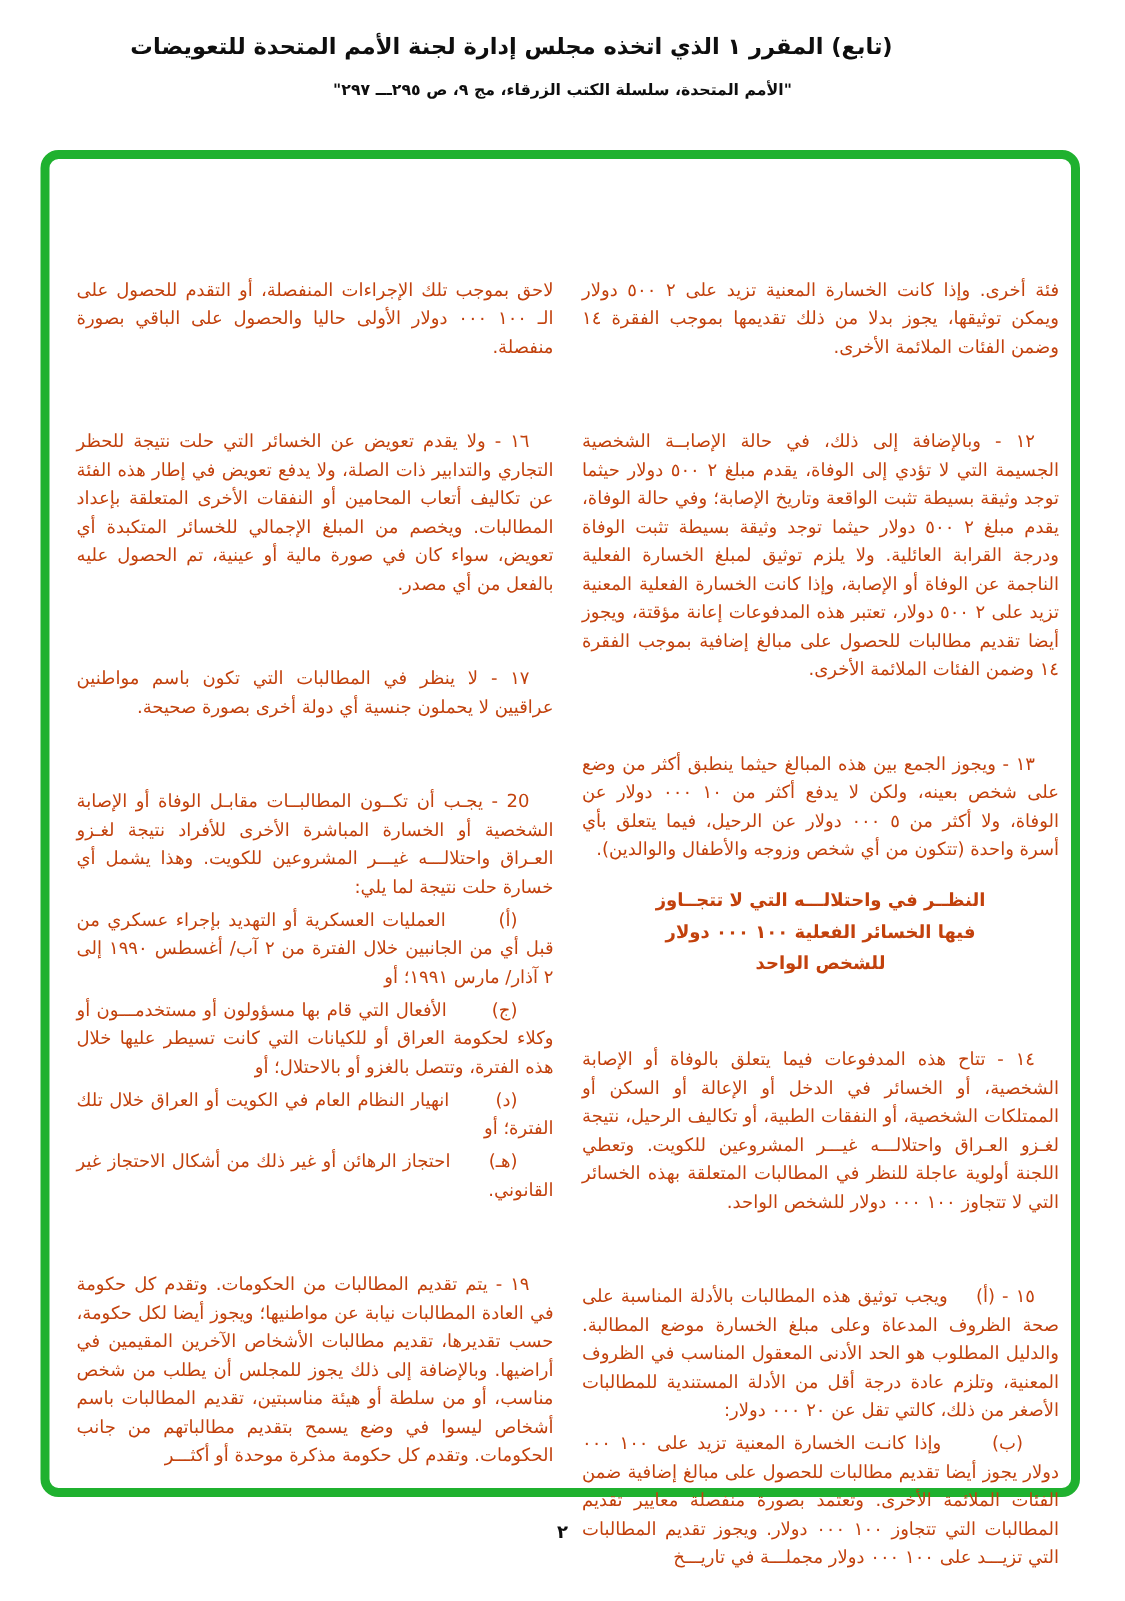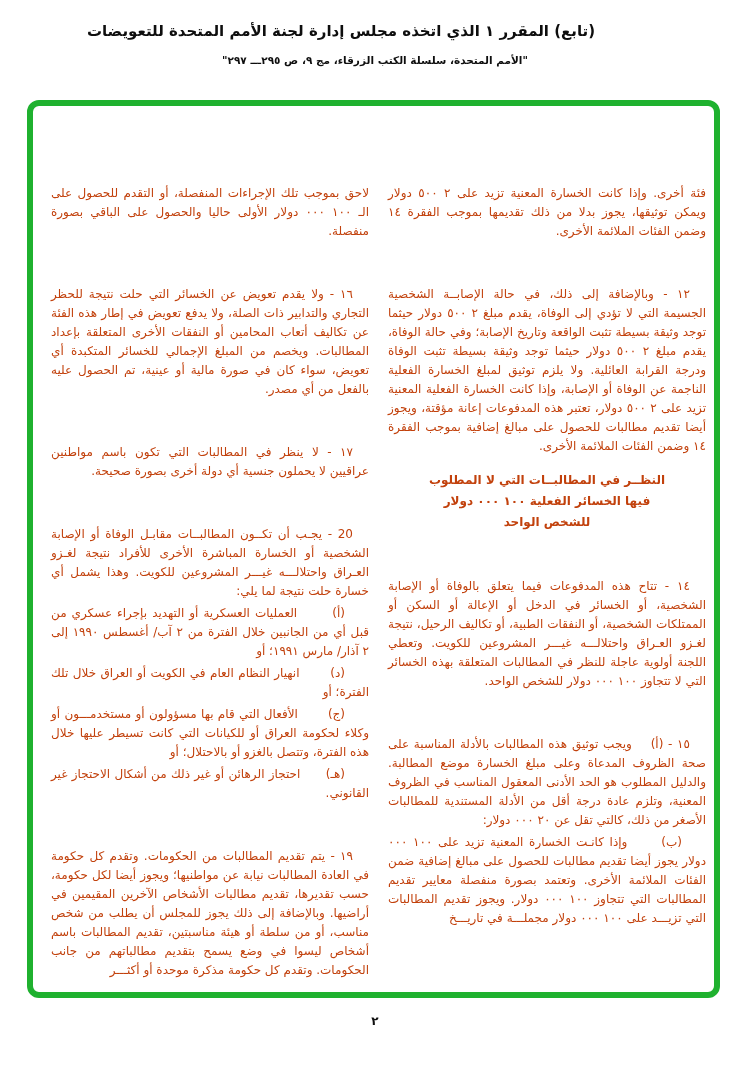--- a/index.html
+++ b/index.html
@@ -43,37 +43,38 @@
 <body>
 
 <div class="doc-title">(تابع) المقرر ١ الذي اتخذه مجلس إدارة لجنة الأمم المتحدة للتعويضات</div>
 <div class="doc-subtitle">"الأمم المتحدة، سلسلة الكتب الزرقاء، مج ٩، ص ٢٩٥ـــ ٢٩٧"</div>
 
 <div class="frame">
 
   <div class="col col-right">
     <p class="cont">فئة أخرى. وإذا كانت الخسارة المعنية تزيد على ٢ ٥٠٠ دولار ويمكن توثيقها، يجوز بدلا من ذلك تقديمها بموجب الفقرة ١٤ وضمن الفئات الملائمة الأخرى.</p>
     <p class="num">١٢ - وبالإضافة إلى ذلك، في حالة الإصابــة الشخصية الجسيمة التي لا تؤدي إلى الوفاة، يقدم مبلغ ٢ ٥٠٠ دولار حيثما توجد وثيقة بسيطة تثبت الواقعة وتاريخ الإصابة؛ وفي حالة الوفاة، يقدم مبلغ ٢ ٥٠٠ دولار حيثما توجد وثيقة بسيطة تثبت الوفاة ودرجة القرابة العائلية. ولا يلزم توثيق لمبلغ الخسارة الفعلية الناجمة عن الوفاة أو الإصابة، وإذا كانت الخسارة الفعلية المعنية تزيد على ٢ ٥٠٠ دولار، تعتبر هذه المدفوعات إعانة مؤقتة، ويجوز أيضا تقديم مطالبات للحصول على مبالغ إضافية بموجب الفقرة ١٤ وضمن الفئات الملائمة الأخرى.</p>
+    <p class="num">١٣ - ويجوز الجمع بين هذه المبالغ حيثما ينطبق أكثر من وضع على شخص بعينه، ولكن لا يدفع أكثر من ١٠ ٠٠٠ دولار عن الوفاة، ولا أكثر من ٥ ٠٠٠ دولار عن الرحيل، فيما يتعلق بأي أسرة واحدة (تتكون من أي شخص وزوجه والأطفال والوالدين).</p>
     <div class="heading">
-      <span>النظــر في المطالبــات التي لا المطلوب</span>
+      <span>النظــر في واحتلالـــه التي لا تتجــاوز</span>
       <span>فيها الخسائر الفعلية ١٠٠ ٠٠٠ دولار</span>
       <span>للشخص الواحد</span>
     </div>
     <p class="num">١٤ - تتاح هذه المدفوعات فيما يتعلق بالوفاة أو الإصابة الشخصية، أو الخسائر في الدخل أو الإعالة أو السكن أو الممتلكات الشخصية، أو النفقات الطبية، أو تكاليف الرحيل، نتيجة لغـزو العـراق واحتلالـــه غيـــر المشروعين للكويت. وتعطي اللجنة أولوية عاجلة للنظر في المطالبات المتعلقة بهذه الخسائر التي لا تتجاوز ١٠٠ ٠٠٠ دولار للشخص الواحد.</p>
     <p class="num">١٥ - (أ)&nbsp;&nbsp;&nbsp; ويجب توثيق هذه المطالبات بالأدلة المناسبة على صحة الظروف المدعاة وعلى مبلغ الخسارة موضع المطالبة. والدليل المطلوب هو الحد الأدنى المعقول المناسب في الظروف المعنية، وتلزم عادة درجة أقل من الأدلة المستندية للمطالبات الأصغر من ذلك، كالتي تقل عن ٢٠ ٠٠٠ دولار:</p>
     <p class="item">(ب)&nbsp;&nbsp;&nbsp;&nbsp;&nbsp; وإذا كانـت الخسارة المعنية تزيد على ١٠٠ ٠٠٠ دولار يجوز أيضا تقديم مطالبات للحصول على مبالغ إضافية ضمن الفئات الملائمة الأخرى. وتعتمد بصورة منفصلة معايير تقديم المطالبات التي تتجاوز ١٠٠ ٠٠٠ دولار. ويجوز تقديم المطالبات التي تزيـــد على ١٠٠ ٠٠٠ دولار مجملـــة في تاريـــخ</p>
   </div>
 
   <div class="col col-left">
     <p class="cont">لاحق بموجب تلك الإجراءات المنفصلة، أو التقدم للحصول على الـ ١٠٠ ٠٠٠ دولار الأولى حاليا والحصول على الباقي بصورة منفصلة.</p>
     <p class="num">١٦ - ولا يقدم تعويض عن الخسائر التي حلت نتيجة للحظر التجاري والتدابير ذات الصلة، ولا يدفع تعويض في إطار هذه الفئة عن تكاليف أتعاب المحامين أو النفقات الأخرى المتعلقة بإعداد المطالبات. ويخصم من المبلغ الإجمالي للخسائر المتكبدة أي تعويض، سواء كان في صورة مالية أو عينية، تم الحصول عليه بالفعل من أي مصدر.</p>
     <p class="num">١٧ - لا ينظر في المطالبات التي تكون باسم مواطنين عراقيين لا يحملون جنسية أي دولة أخرى بصورة صحيحة.</p>
     <p class="num">20 - يجـب أن تكــون المطالبــات مقابـل الوفاة أو الإصابة الشخصية أو الخسارة المباشرة الأخرى للأفراد نتيجة لغـزو العـراق واحتلالـــه غيـــر المشروعين للكويت. وهذا يشمل أي خسارة حلت نتيجة لما يلي:</p>
     <p class="item">(أ)&nbsp;&nbsp;&nbsp;&nbsp;&nbsp;&nbsp; العمليات العسكرية أو التهديد بإجراء عسكري من قبل أي من الجانبين خلال الفترة من ٢ آب/ أغسطس ١٩٩٠ إلى ٢ آذار/ مارس ١٩٩١؛ أو</p>
+    <p class="item">(ج)&nbsp;&nbsp;&nbsp;&nbsp;&nbsp;&nbsp; الأفعال التي قام بها مسؤولون أو مستخدمـــون أو وكلاء لحكومة العراق أو للكيانات التي كانت تسيطر عليها خلال هذه الفترة، وتتصل بالغزو أو بالاحتلال؛ أو</p>
     <p class="item">(د)&nbsp;&nbsp;&nbsp;&nbsp;&nbsp;&nbsp; انهيار النظام العام في الكويت أو العراق خلال تلك الفترة؛ أو</p>
-    <p class="item">(ج)&nbsp;&nbsp;&nbsp;&nbsp;&nbsp;&nbsp; الأفعال التي قام بها مسؤولون أو مستخدمـــون أو وكلاء لحكومة العراق أو للكيانات التي كانت تسيطر عليها خلال هذه الفترة، وتتصل بالغزو أو بالاحتلال؛ أو</p>
     <p class="item">(هـ)&nbsp;&nbsp;&nbsp;&nbsp;&nbsp; احتجاز الرهائن أو غير ذلك من أشكال الاحتجاز غير القانوني.</p>
     <p class="num">١٩ - يتم تقديم المطالبات من الحكومات. وتقدم كل حكومة في العادة المطالبات نيابة عن مواطنيها؛ ويجوز أيضا لكل حكومة، حسب تقديرها، تقديم مطالبات الأشخاص الآخرين المقيمين في أراضيها. وبالإضافة إلى ذلك يجوز للمجلس أن يطلب من شخص مناسب، أو من سلطة أو هيئة مناسبتين، تقديم المطالبات باسم أشخاص ليسوا في وضع يسمح بتقديم مطالباتهم من جانب الحكومات. وتقدم كل حكومة مذكرة موحدة أو أكثـــر</p>
   </div>
 
 </div>
 
 <div class="page-number">٢</div>
 
 </body></html>

